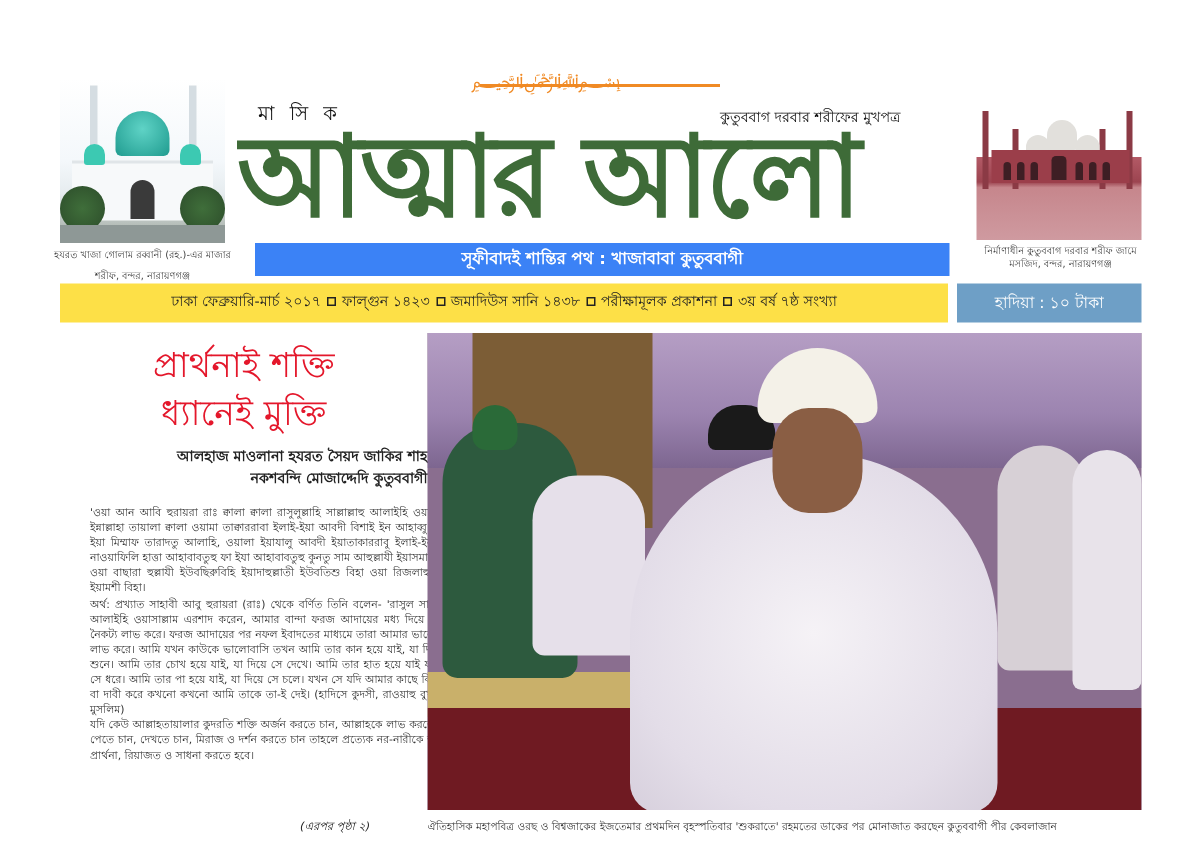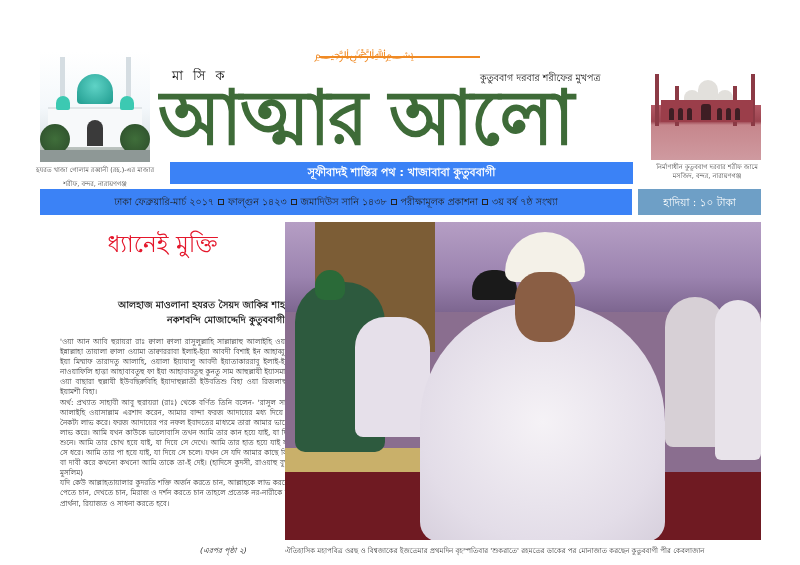--- a/index.html
+++ b/index.html
@@ -69,21 +69,21 @@
 
     .tagline-bar {
       left: 170px; top: 162px; width: 463px; height: 22px;
       background: #3b82f6; color: #ffffff;
       font-size: 11px; font-weight: bold; line-height: 22px; text-align: center;
     }
 
     
     .dateline-bar {
       left: 40px; top: 189px; width: 592px; height: 26px;
-      background: #3b82f6; color: #222;
+      background: #fde047; color: #222;
       font-size: 9.5px; line-height: 26px; text-align: center; white-space: nowrap;
     }
     .dateline-bar .sep {
       display: inline-block; width: 6px; height: 6px; border: 1px solid #222;
       margin: 0 4px; vertical-align: 0px;
     }
     .price-box {
       left: 638px; top: 189px; width: 123px; height: 26px;
       background: #6e9fc6; color: #ffffff;
       font-size: 10.5px; line-height: 26px; text-align: center;
@@ -183,20 +183,21 @@
 <div class="abs masthead-title">আত্মার আলো</div>
 
 <div class="abs tagline-bar">সূফীবাদই শান্তির পথ : খাজাবাবা কুতুববাগী</div>
 
 <div class="abs dateline-bar">
   <span>ঢাকা ফেব্রুয়ারি-মার্চ ২০১৭</span><span class="sep"></span><span>ফাল্গুন ১৪২৩</span><span class="sep"></span><span>জমাদিউস সানি ১৪৩৮</span><span class="sep"></span><span>পরীক্ষামূলক প্রকাশনা</span><span class="sep"></span><span>৩য় বর্ষ ৭ষ্ঠ সংখ্যা</span>
 </div>
 <div class="abs price-box">হাদিয়া : ১০ টাকা</div>
 
 <div class="abs headline">
+  <div>প্রার্থনাই শক্তি</div>
   <div>ধ্যানেই মুক্তি</div>
 </div>
 <div class="abs author">
   <div>আলহাজ মাওলানা হযরত সৈয়দ জাকির শাহ</div>
   <div>নকশবন্দি মোজাদ্দেদি কুতুববাগী</div>
 </div>
 
 <div class="abs article-body">
   <p>'ওয়া আন আবি হুরায়রা রাঃ ক্বালা ক্বালা রাসুলুল্লাহি সাল্লাল্লাহু আলাইহি ওয়াসাল্লাম ইন্নাল্লাহা তায়ালা ক্বালা ওয়ামা তাক্বাররাবা ইলাই-ইয়া আবদী বিশাই ইন আহাব্বু ইলাই-ইয়া মিম্মাফ তারাদতু আলাহি, ওয়ালা ইয়াযালু আবদী ইয়াতাকাররাবু ইলাই-ইয়া বিন নাওয়াফিলি হাত্তা আহাবাবতুহু ফা ইযা আহাবাবতুহু কুনতু সাম আহুল্লাযী ইয়াসমাউ বিহি ওয়া বাছারা হুল্লাযী ইউবছিরুবিহি ইয়াদাহুল্লাতী ইউবতিশু বিহা ওয়া রিজলাহু ল্লাতি ইয়ামশী বিহা।</p>
   <p>অর্থ: প্রখ্যাত সাহাবী আবু হুরায়রা (রাঃ) থেকে বর্ণিত তিনি বলেন- 'রাসুল সাল্লাল্লাহু আলাইহি ওয়াসাল্লাম এরশাদ করেন, আমার বান্দা ফরজ আদায়ের মধ্য দিয়ে আমার নৈকট্য লাভ করে। ফরজ আদায়ের পর নফল ইবাদতের মাধ্যমে তারা আমার ভালোবাসা লাভ করে। আমি যখন কাউকে ভালোবাসি তখন আমি তার কান হয়ে যাই, যা দিয়ে সে শুনে। আমি তার চোখ হয়ে যাই, যা দিয়ে সে দেখে। আমি তার হাত হয়ে যাই যা দিয়ে সে ধরে। আমি তার পা হয়ে যাই, যা দিয়ে সে চলে। যখন সে যদি আমার কাছে কিছু চায় বা দাবী করে কখনো কখনো আমি তাকে তা-ই দেই। (হাদিসে কুদসী, রাওয়াহু বুখারী ও মুসলিম)</p>

